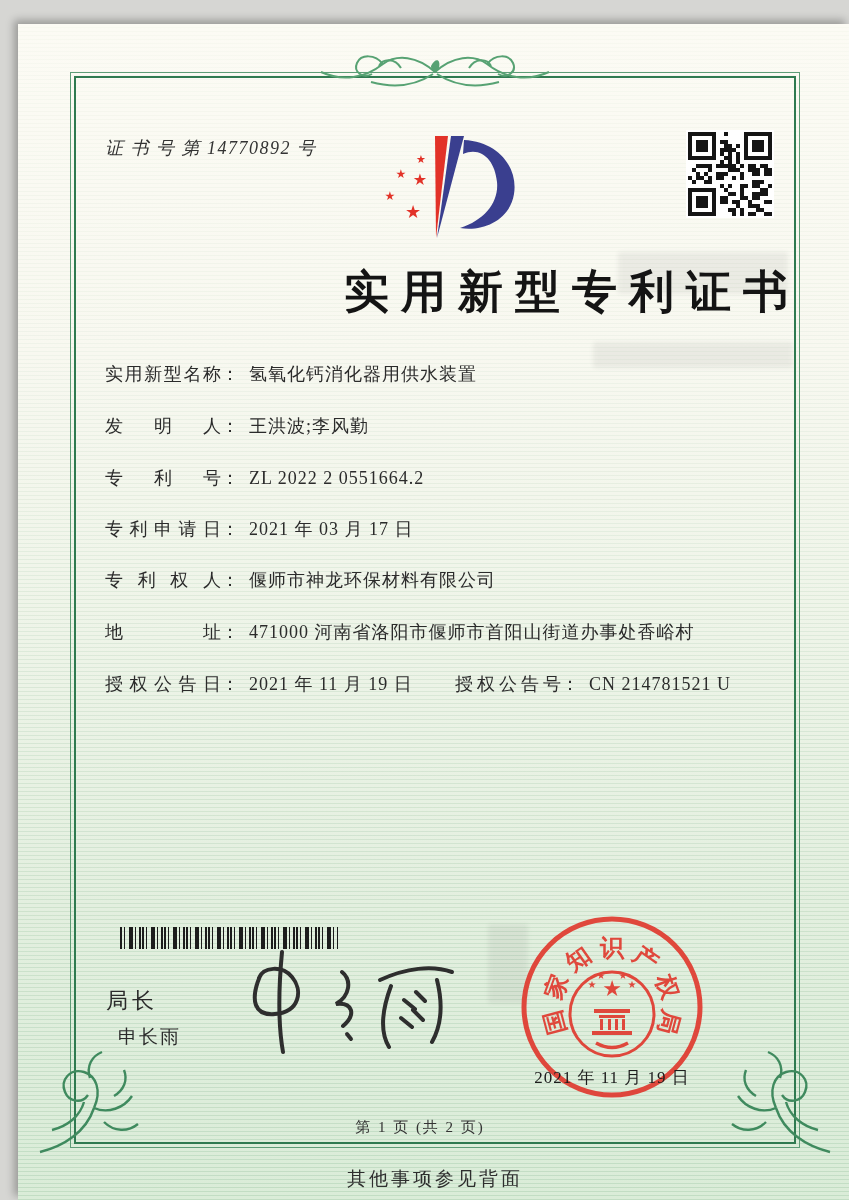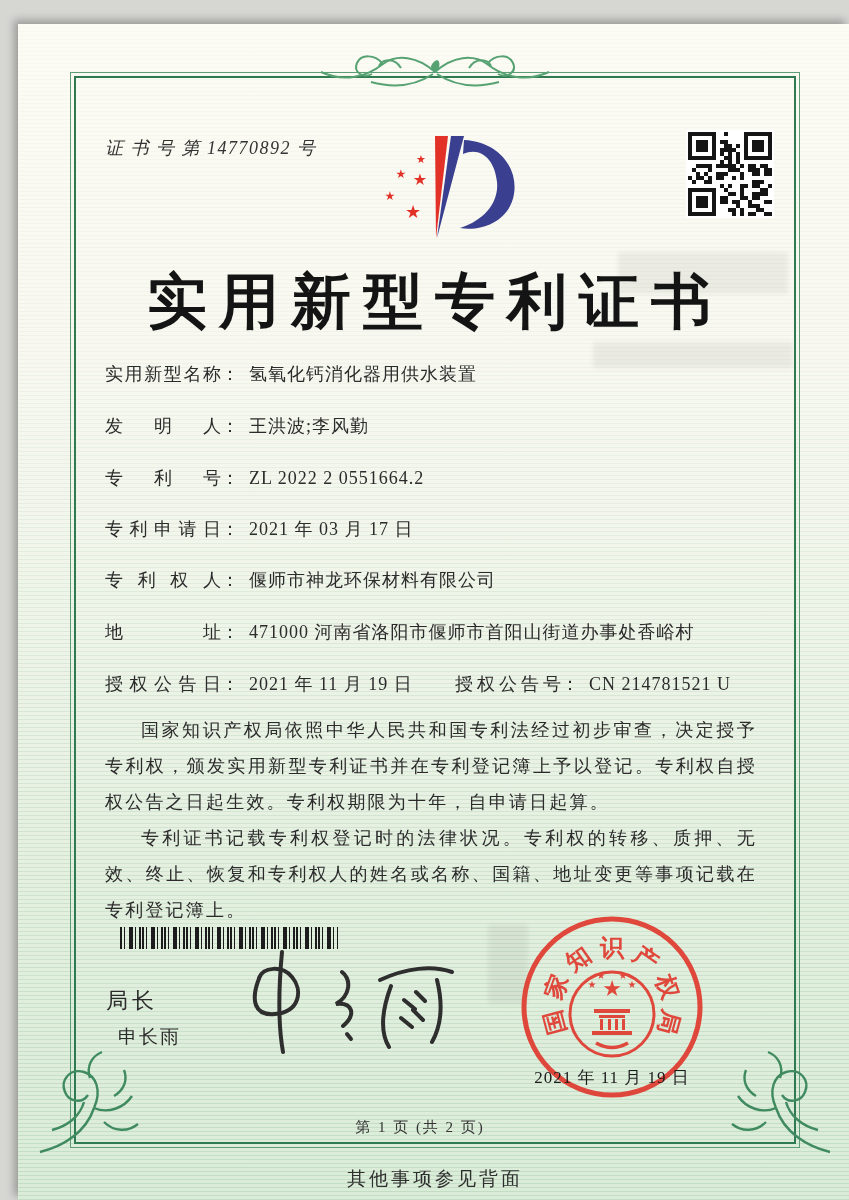--- a/index.html
+++ b/index.html
@@ -25,22 +25,22 @@
   }
   .frame-inner { position:absolute; inset:3px; border:2.5px solid #2f7a50; }
 
   .ghost { position:absolute; filter: blur(2px); opacity:.08; background:#555; border-radius:3px; }
 
   .cert-line { position:absolute; left:87px; top:112px; font-size:18px; letter-spacing:1.5px; color:#333;font-style:italic; }
 
   .logo { position:absolute; left:347px; top:106px; width:170px; height:118px; }
   .qr   { position:absolute; left:668px; top:106px; width:88px; height:88px; background:#fff; padding:2px; }
 
-  .title { position:absolute; left:52px; top:238px; width:730px; text-align:center;
-           font-size:60px; font-weight:bold; letter-spacing:12px; color:#141414; }
+  .title { position:absolute; left:52px; top:238px; width:730px; text-align:right;
+           font-size:45px; font-weight:bold; letter-spacing:12px; color:#141414; }
 
   .fields { position:absolute; left:87px; top:338px; width:660px; font-size:18px; }
   .field-row { position:absolute; left:0; white-space:nowrap; }
   .field-label { display:inline-flex; justify-content:space-between; width:116px; vertical-align:bottom; }
   .field-colon { margin-right:10px; }
   .field-value { letter-spacing:1px; }
   .grant-no { position:absolute; left:350px; top:0; white-space:nowrap; }
 
   .paras { position:absolute; left:87px; top:688px; width:652px;
            font-size:18px; line-height:36px; letter-spacing:2.2px; text-align:justify; }
@@ -332,24 +332,20 @@
               <span>授</span>
               <span>权</span>
               <span>公</span>
               <span>告</span>
               <span>号</span>
             </span><span class="field-colon">：</span><span class="field-value">CN 214781521 U</span>
         </span>
       </div>
     </div>
 
-    <div class="paras">
-      <p>国家知识产权局依照中华人民共和国专利法经过初步审查，决定授予专利权，颁发实用新型专利证书并在专利登记簿上予以登记。专利权自授权公告之日起生效。专利权期限为十年，自申请日起算。</p>
-      <p>专利证书记载专利权登记时的法律状况。专利权的转移、质押、无效、终止、恢复和专利权人的姓名或名称、国籍、地址变更等事项记载在专利登记簿上。</p>
-    </div>
 
     <div class="barcode"></div>
 
     <div class="sig-title">局长</div>
     <div class="sig-name">申长雨</div>
     <svg class="sig-hand" viewBox="0 0 240 118">
       <g stroke="#2e2e2e" stroke-width="4" fill="none" stroke-linecap="round">
         <path d="M52,8 C49,40 48,80 53,108"></path>
         <path d="M30,32 C20,56 24,72 45,70 C70,68 73,46 62,33 C52,21 33,23 29,34"></path>
         <path d="M112,28 C122,36 120,52 106,60 C122,58 127,70 113,82"></path>

